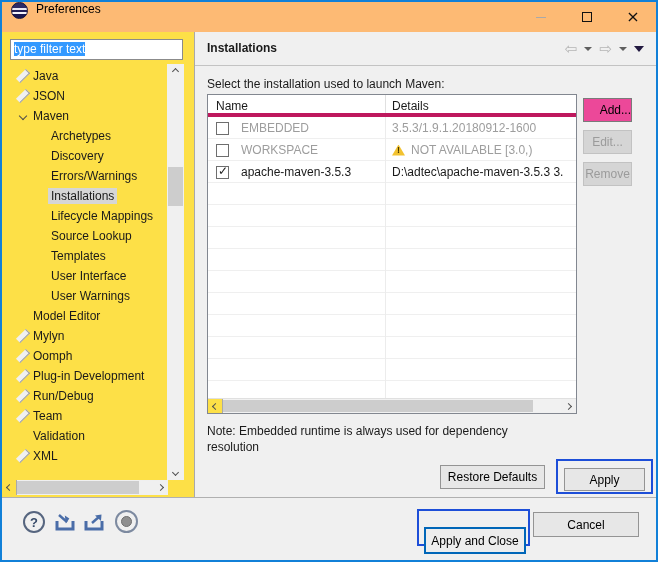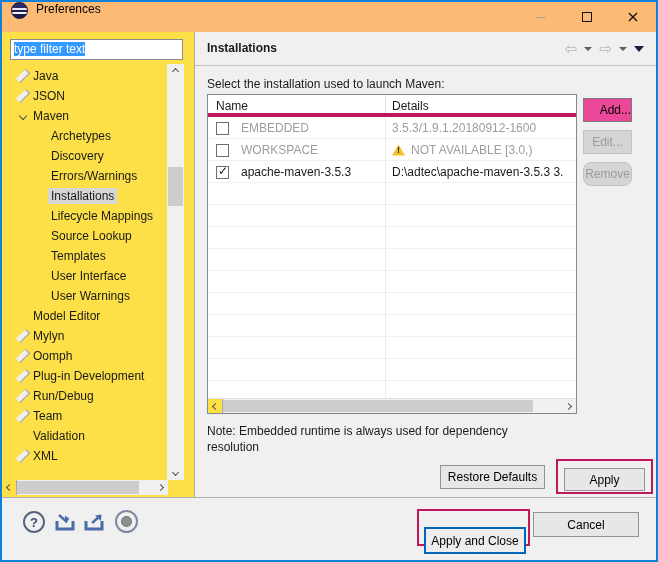--- a/index.html
+++ b/index.html
@@ -86,21 +86,21 @@
   .tscroll .thumb { position:absolute; left:15px; top:1px; width:310px; height:12px; background:#cdcdcd; }
 
   
   .btn { font-family:"Liberation Sans", sans-serif; font-size:12px; color:#000; text-align:center;
          background:#e7e7e7; border:1px solid #949494; }
   .sidebtn { position:absolute; left:388px; width:49px; height:24px; }
   .sidebtn.enabled { background:#ec4899; border-color:#7a7a7a;text-align:right; }
   .sidebtn.disabled { background:#d5d5d5; border-color:#c2c2c2; color:#9b9b9b; }
   .note { position:absolute; left:12px; top:391px; width:348px; line-height:16px; }
   .restore-btn { position:absolute; left:245px; top:433px; width:105px; height:24px; }
-  .redbox { border:2px solid #be185d; background:transparent; position:absolute; }
+  .redbox { border:2px solid #1d4ed8; background:transparent; position:absolute; }
   .apply-redbox { left:361px; top:427px; width:97px; height:35px; }
   .apply-btn { position:absolute; left:6px; top:7px; width:81px; height:23px; }
 
   
   .footer { position:relative; height:63px; background:#f0f0f0; border-top:1px solid #b0b0b0; }
   .help-ic { position:absolute; left:21px; top:13px; width:22px; height:22px; border-radius:50%;
              border:2px solid #56657f; color:#374a68; font-weight:bold; font-size:13px;
              display:flex; align-items:center; justify-content:center; }
   .ioicon { position:absolute; top:15px; }
   .imp { left:52px; } .exp { left:81px; }
@@ -352,21 +352,21 @@
             </div>
           <div class="thumb"></div>
           <div class="arr right">
               <span class="sb-chev sb-right"></span>
             </div>
         </div>
       </div>
 
       <button class="btn sidebtn enabled" style="top:66px;">Add...</button>
       <button class="btn sidebtn disabled" style="top:98px;">Edit...</button>
-      <button class="btn sidebtn disabled" style="top:130px;border-radius:8px;">Remove</button>
+      <button class="btn sidebtn disabled" style="top:130px;">Remove</button>
 
       <div class="note">Note: Embedded runtime is always used for dependency resolution</div>
 
       <button class="btn restore-btn">Restore Defaults</button>
       <div class="redbox apply-redbox">
         <button class="btn apply-btn">Apply</button>
       </div>
     </div>
   </div>
 

